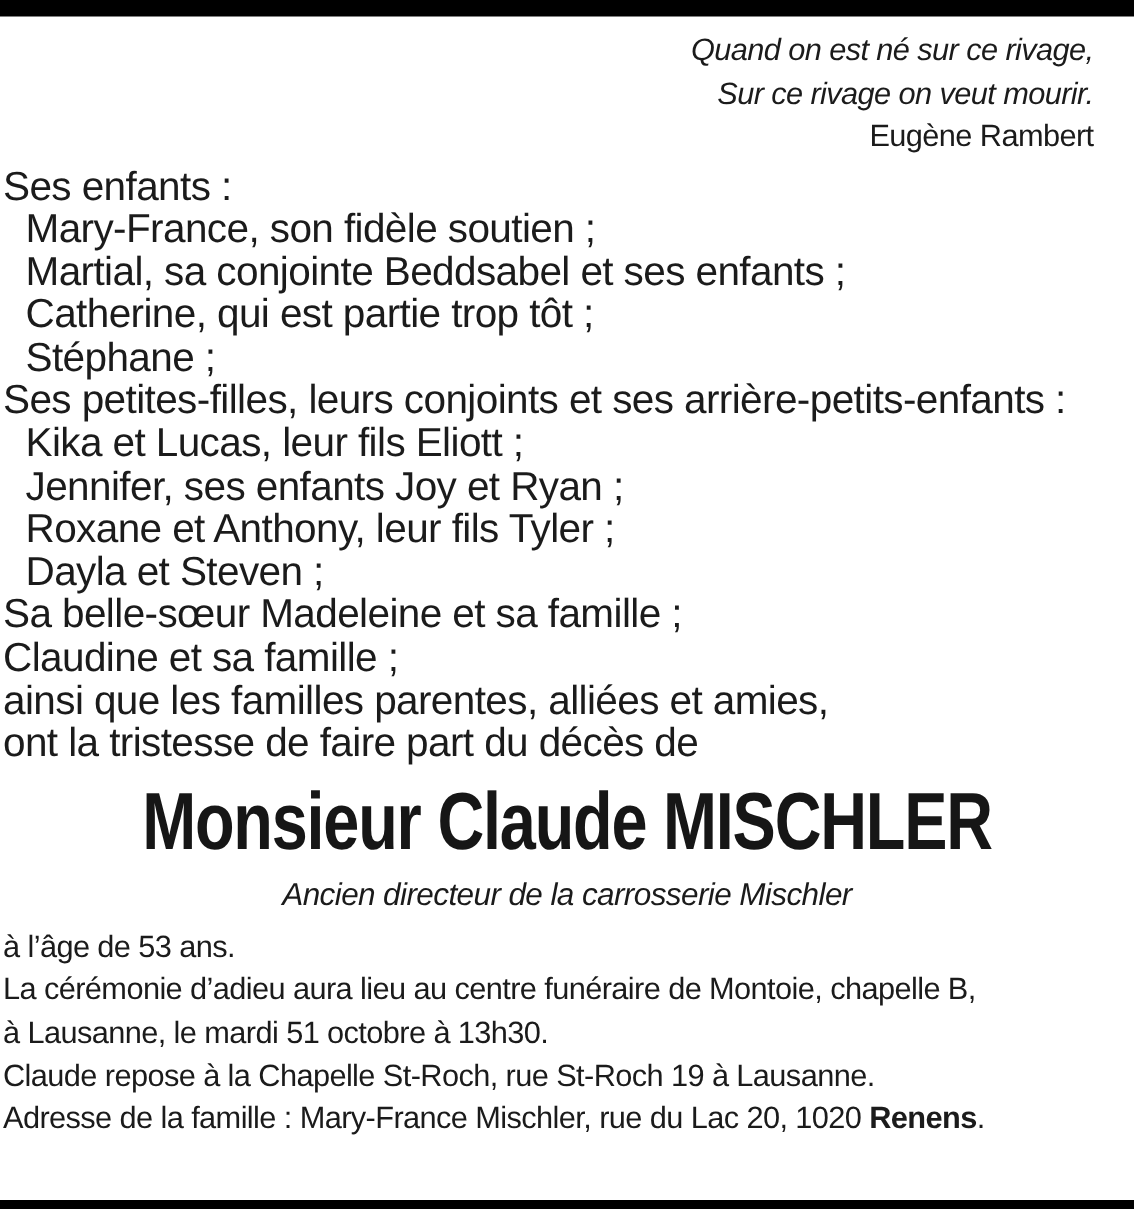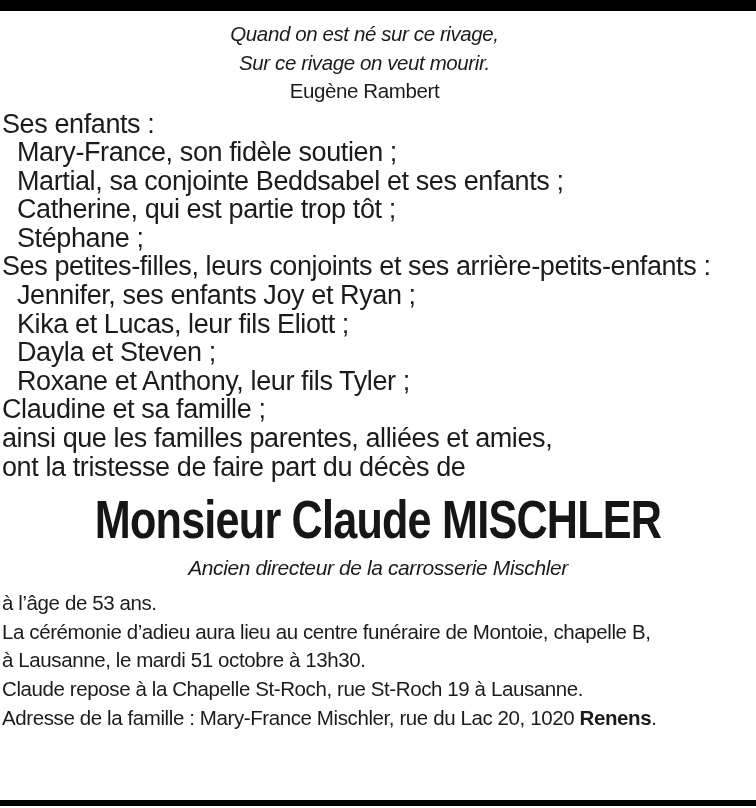--- a/index.html
+++ b/index.html
@@ -24,21 +24,21 @@
     left: 0;
     width: 756px;
     background: #000000;
   }
   .bar.top    { top: 0; height: 11px; }
   .bar.bottom { bottom: 2px; height: 6px; }
 
   .epigraph {
     margin-top: 20px;
     padding-right: 27px;
-    text-align: center;
+    text-align: right;
     font-size: 20.5px;
     line-height: 28.5px;
     font-weight: 500;
   }
   .epigraph .italic { font-style: italic; }
 
   .family {
     margin-top: 4px;
     margin-left: 2px;
     font-size: 27px;
@@ -94,24 +94,25 @@
     <div>Eugène Rambert</div>
   </div>
 
   <div class="family">
       <div class="line">Ses enfants :</div>
       <div class="line indent">Mary-France, son fidèle soutien ;</div>
       <div class="line indent">Martial, sa conjointe Beddsabel et ses enfants ;</div>
       <div class="line indent">Catherine, qui est partie trop tôt ;</div>
       <div class="line indent">Stéphane ;</div>
       <div class="line">Ses petites-filles, leurs conjoints et ses arrière-petits-enfants :</div>
+      <div class="line indent">Kika et Lucas, leur fils Eliott ;</div>
       <div class="line indent">Jennifer, ses enfants Joy et Ryan ;</div>
-      <div class="line indent">Kika et Lucas, leur fils Eliott ;</div>
+      <div class="line indent">Roxane et Anthony, leur fils Tyler ;</div>
       <div class="line indent">Dayla et Steven ;</div>
-      <div class="line indent">Roxane et Anthony, leur fils Tyler ;</div>
+      <div class="line">Sa belle-sœur Madeleine et sa famille ;</div>
       <div class="line">Claudine et sa famille ;</div>
       <div class="line">ainsi que les familles parentes, alliées et amies,</div>
       <div class="line">ont la tristesse de faire part du décès de</div>
     </div>
 
   <h1 class="name">Monsieur Claude MISCHLER</h1>
 
   <div class="subtitle">Ancien directeur de la carrosserie Mischler</div>
 
   <div class="details">

